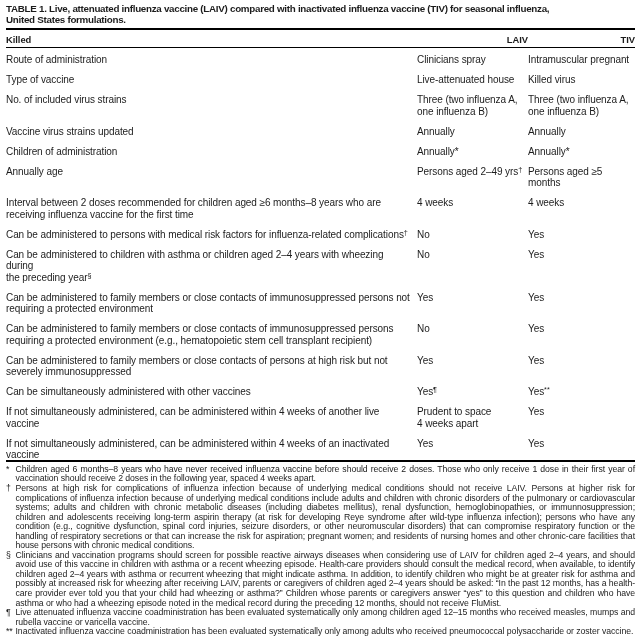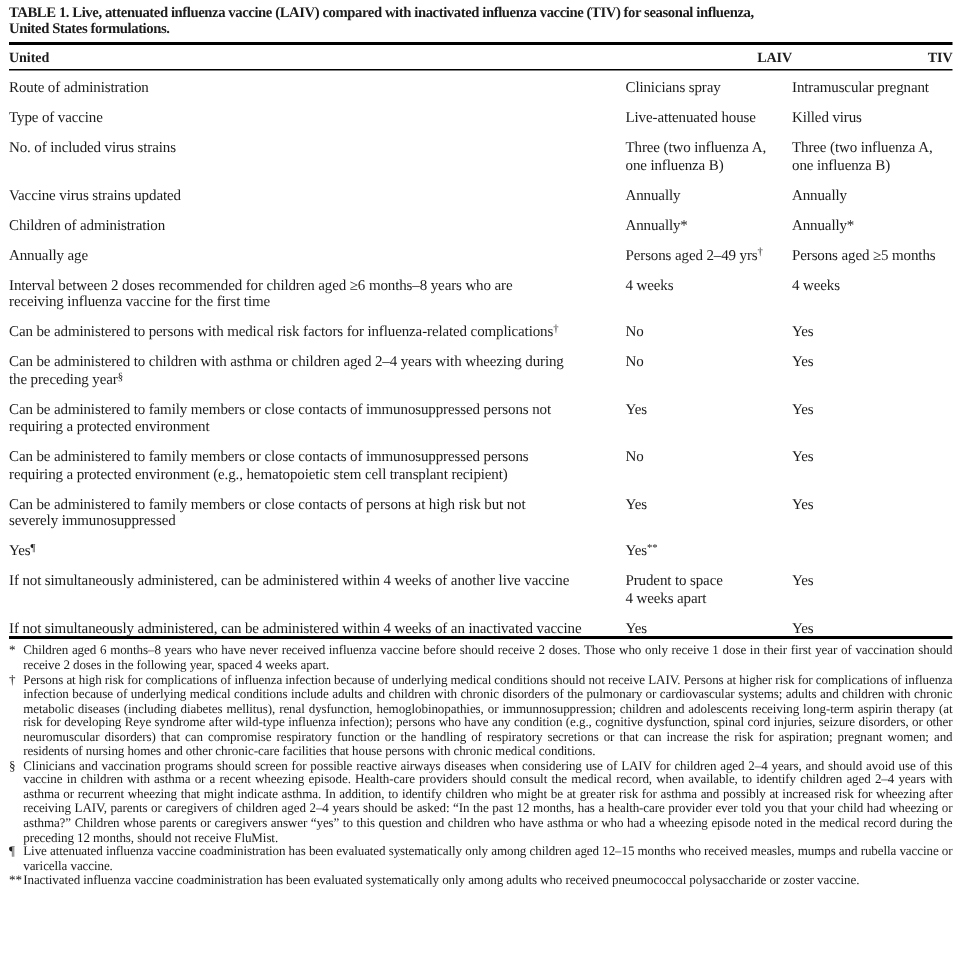--- a/index.html
+++ b/index.html
@@ -1,21 +1,21 @@
 <!DOCTYPE html>
 <html><head>
 <meta charset="utf-8">
 <style>
   html, body { margin: 0; padding: 0; background: #fff; }
   body {
     width: 641px; height: 641px; overflow: hidden;
     font-family: "Liberation Sans", "DejaVu Sans", sans-serif;
     color: #1c1c1c;
   }
-  .page { padding: 3px 6px 0 6px; font-family: Liberation Serif, serif; }
+  .page { padding: 3px 6px 0 6px; }
 
   .title {
     font-weight: bold;
     font-size: 9.8px;
     line-height: 11.2px;
     letter-spacing: -0.28px;
     white-space: pre;
   }
 
   .rule-top { border-top: 2.6px solid #000; margin-top: 3px; }
@@ -60,21 +60,21 @@
   .fn-mark { position: absolute; left: 0; top: 0; }
 </style>
 </head>
 <body>
 
 <div class="page">
   <div class="title">TABLE 1. Live, attenuated influenza vaccine (LAIV) compared with inactivated influenza vaccine (TIV) for seasonal influenza,
 United States formulations.</div>
   <div class="rule-top"></div>
   <div class="hrow">
-    <div class="hcell">United</div>
+    <div class="hcell">Killed</div>
     <div class="hcell center">LAIV</div>
     <div class="hcell center">TIV</div>
   </div>
   <div class="rule-mid"></div>
   <div id="rows">
       <div class="row">
         <div class="cell c-factor">Route of administration</div>
         <div class="cell c-laiv">Clinicians spray</div>
         <div class="cell c-tiv">Intramuscular pregnant</div>
       </div>
@@ -127,20 +127,21 @@
         <div class="cell c-factor">Can be administered to family members or close contacts of immunosuppressed persons<br>requiring a protected environment  (e.g., hematopoietic stem cell transplant recipient)</div>
         <div class="cell c-laiv">No</div>
         <div class="cell c-tiv">Yes</div>
       </div>
       <div class="row">
         <div class="cell c-factor">Can be administered to family members or close contacts of persons at high risk but not<br>severely immunosuppressed</div>
         <div class="cell c-laiv">Yes</div>
         <div class="cell c-tiv">Yes</div>
       </div>
       <div class="row">
+        <div class="cell c-factor">Can be simultaneously administered with other vaccines</div>
         <div class="cell c-laiv">Yes<sup>¶</sup></div>
         <div class="cell c-tiv">Yes<sup>**</sup></div>
       </div>
       <div class="row">
         <div class="cell c-factor">If not simultaneously administered, can be administered within 4 weeks of another live vaccine</div>
         <div class="cell c-laiv">Prudent to space<br>4 weeks apart</div>
         <div class="cell c-tiv">Yes</div>
       </div>
       <div class="row">
         <div class="cell c-factor">If not simultaneously administered, can be administered within 4 weeks of an inactivated vaccine</div>

